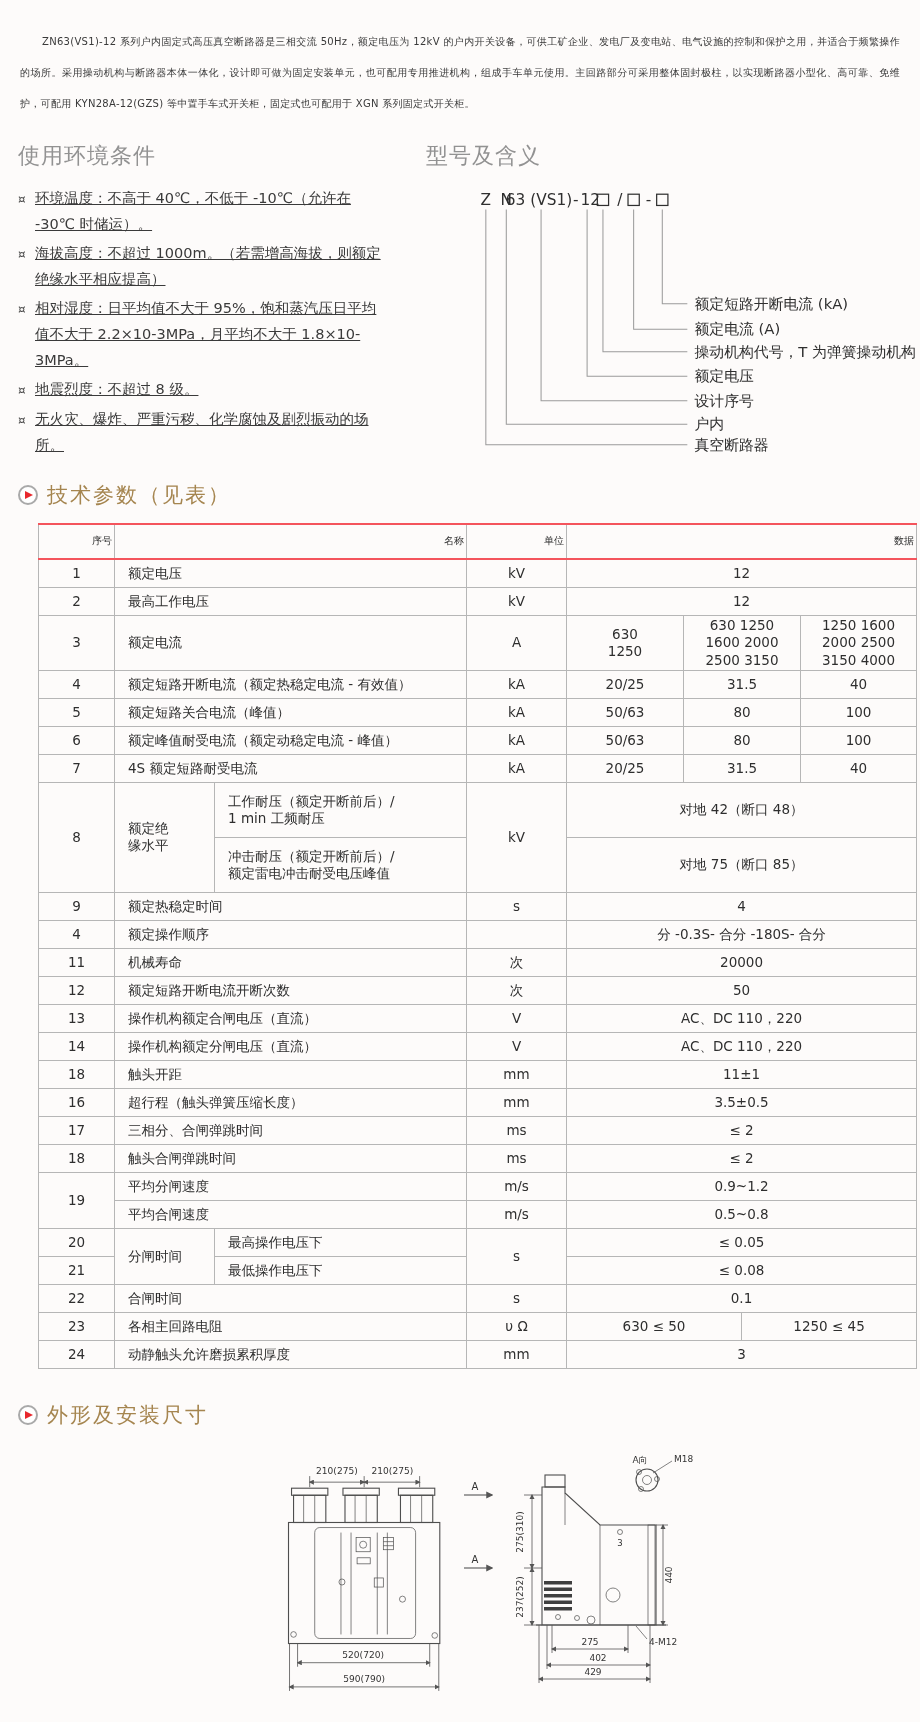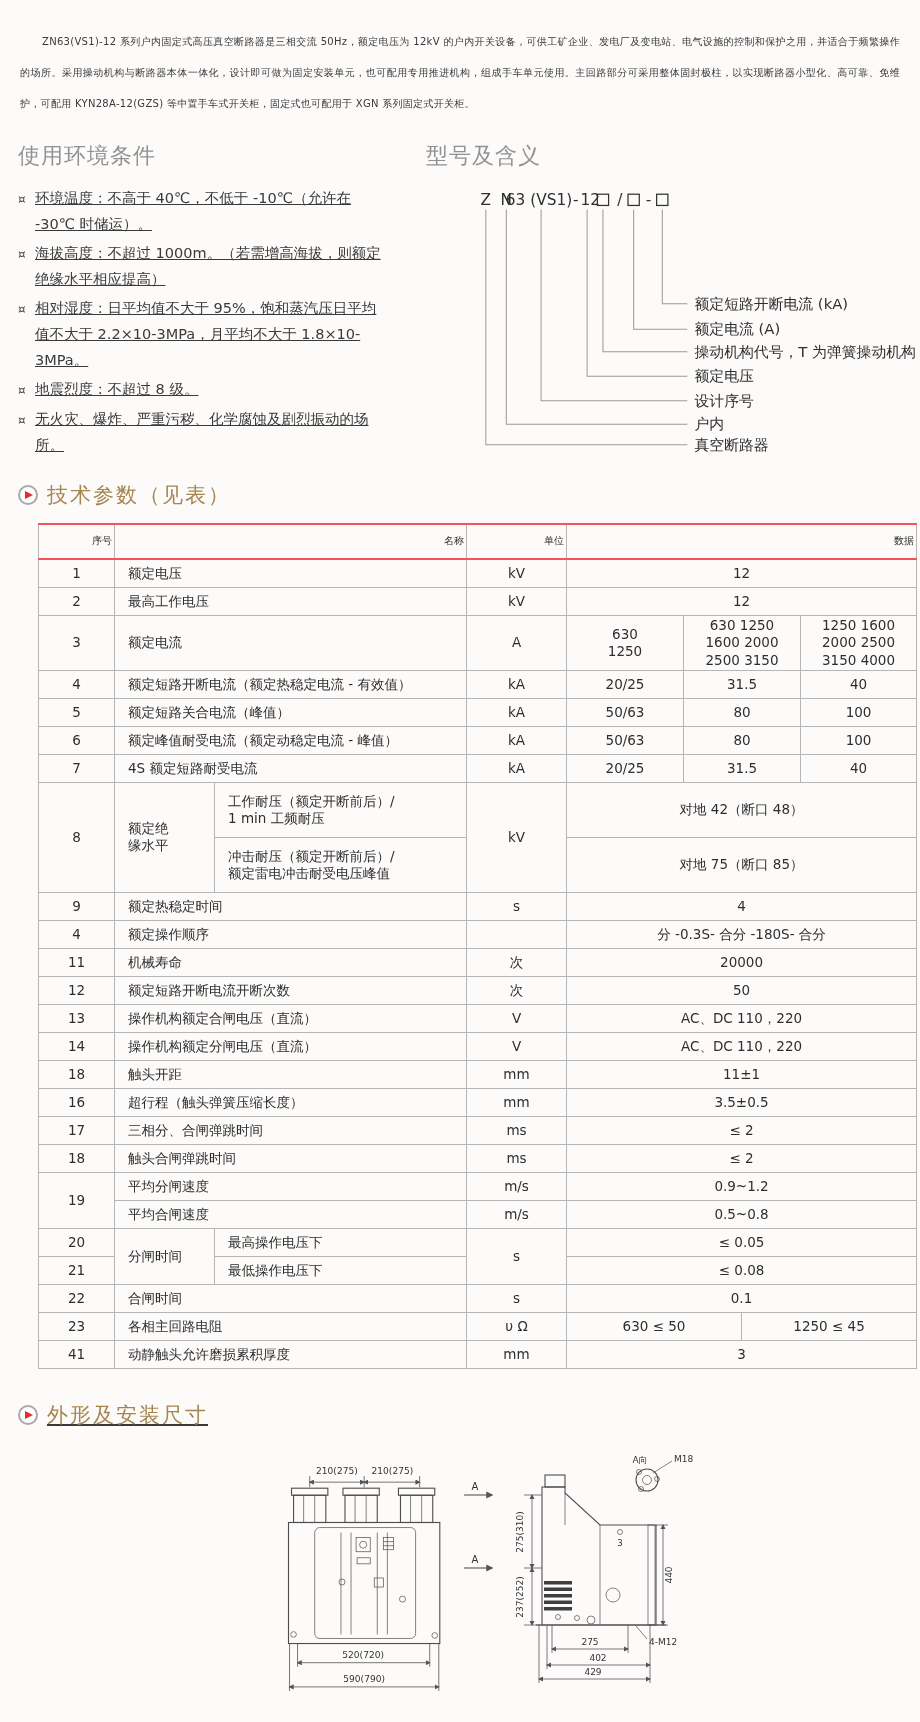--- a/index.html
+++ b/index.html
@@ -329,29 +329,29 @@
         <td colspan="6">0.1</td>
       </tr>
       <tr>
         <td>23</td>
         <td colspan="2" class="name">各相主回路电阻</td>
         <td>υ Ω</td>
         <td colspan="3">630 ≤ 50</td>
         <td colspan="3">1250 ≤ 45</td>
       </tr>
       <tr>
-        <td>41</td>
+        <td>24</td>
         <td colspan="2" class="name">动静触头允许磨损累积厚度</td>
         <td>mm</td>
         <td colspan="6">3</td>
       </tr>
     </tbody>
   </table>
 
-  <div class="section-head" style="margin-top:32px;text-decoration:underline;">
+  <div class="section-head" style="margin-top:32px;">
     <span class="play-icon">
         <span class="play-tri"></span>
       </span>
     <span class="stitle">外形及安装尺寸</span>
   </div>
 
   <div class="drawings">
 
     <svg class="front-svg" viewBox="0 0 230 232">
       <defs>

